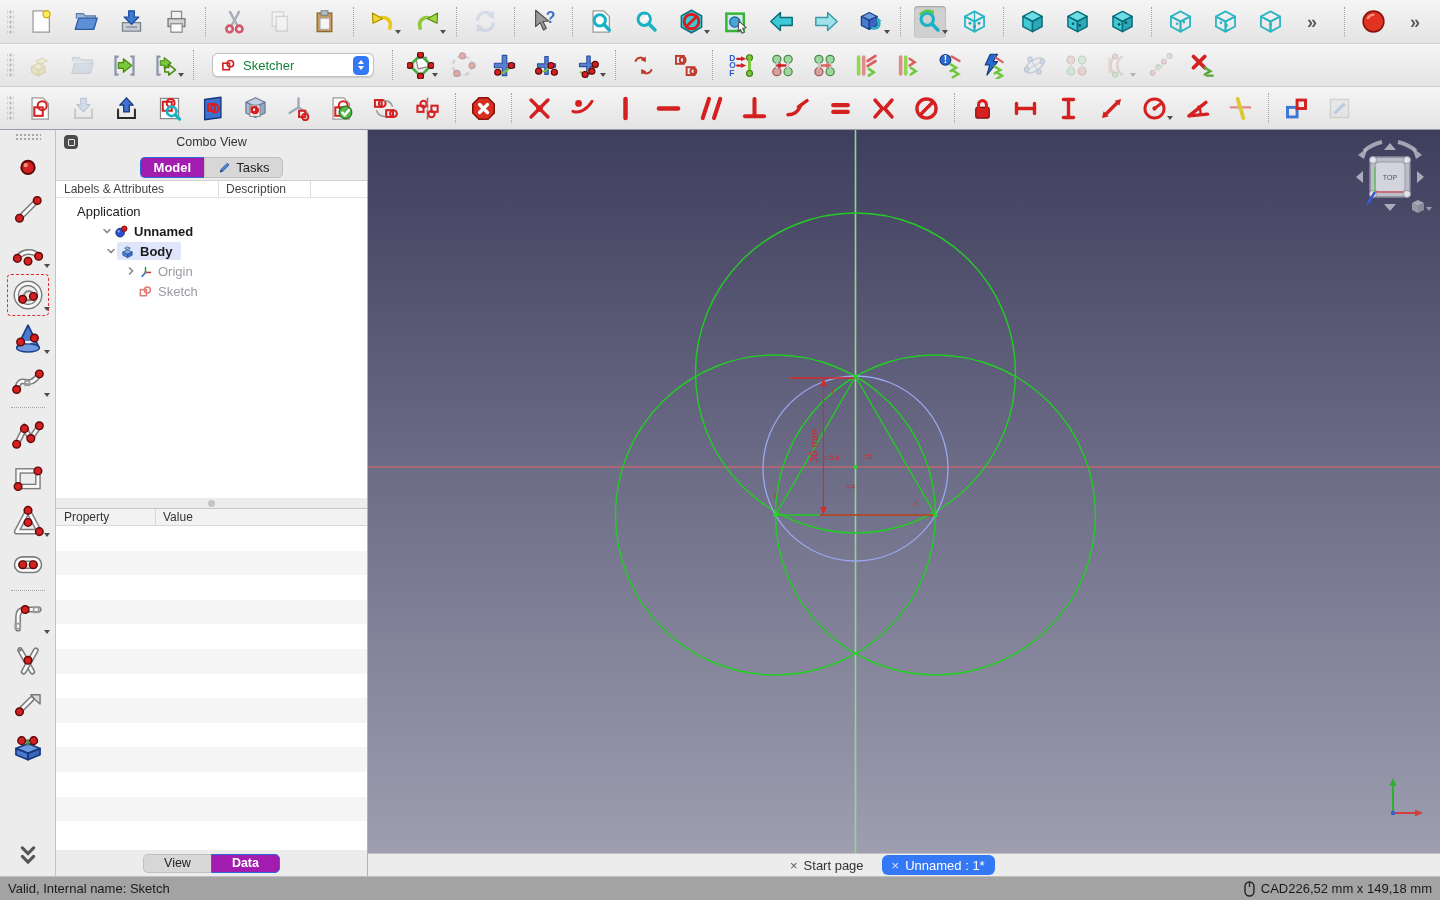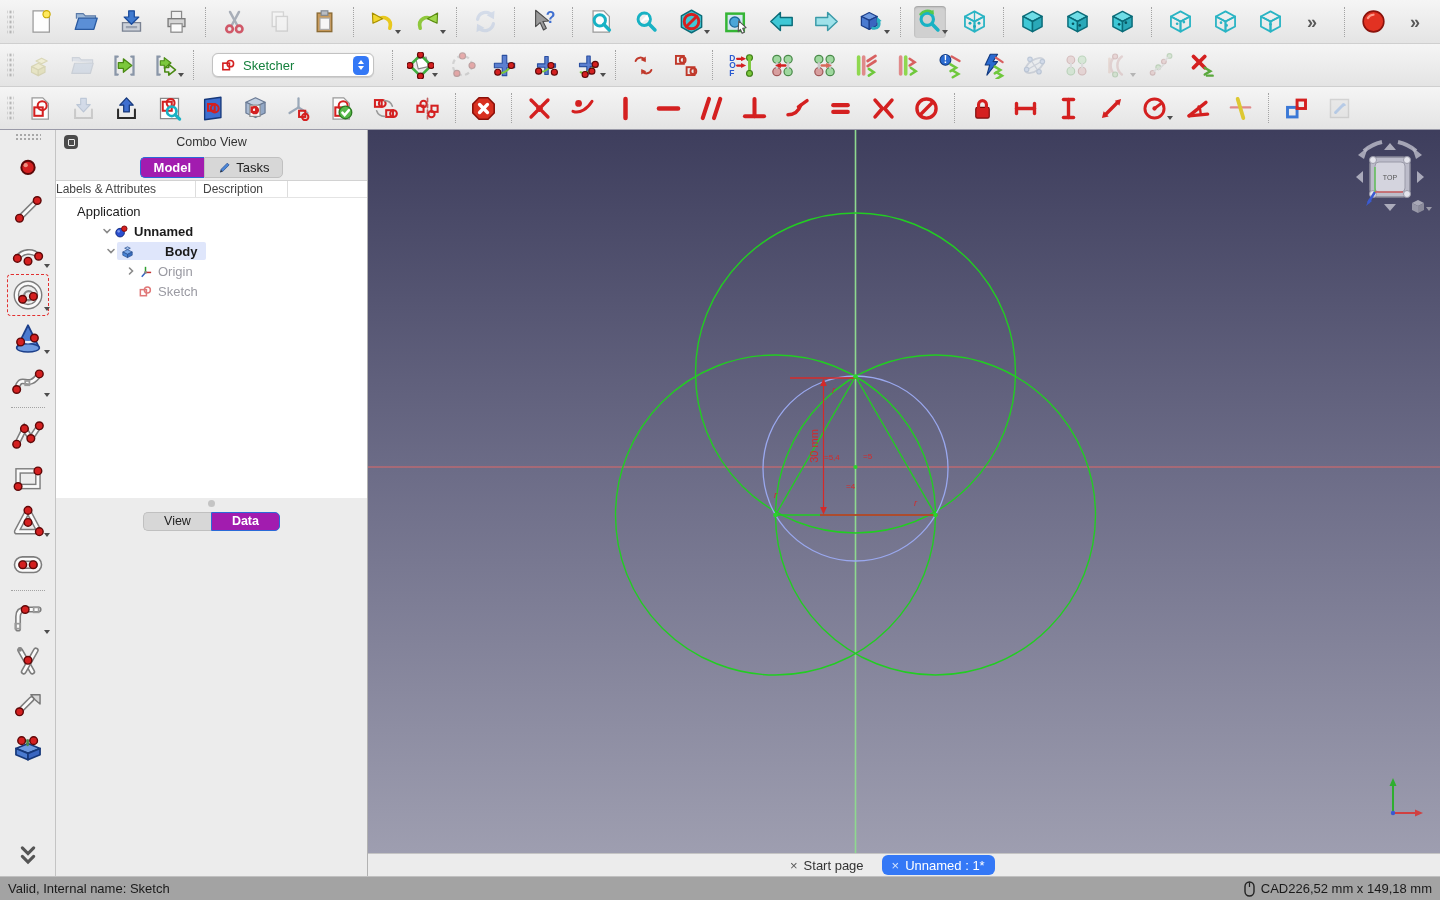--- a/index.html
+++ b/index.html
@@ -36,21 +36,21 @@
   .dock{width:312px;background:#ececec;border-right:1px solid #b2b2b2;display:flex;flex-direction:column;flex:0 0 auto}
   .dock-title{height:24px;display:flex;align-items:center;justify-content:center;position:relative;font-size:12.5px;color:#333}
   .float-btn{position:absolute;left:8px;top:5px;width:14px;height:14px;border-radius:4px;background:#4c4c4c;display:flex;align-items:center;justify-content:center}
   .float-btn i{width:7px;height:7px;border:1.4px solid #ececec;border-radius:1px;display:block}
   .seg-row{height:26px;display:flex;justify-content:center;align-items:center}
   .seg{height:21px;padding:0 13px;font-size:13px;display:flex;align-items:center;gap:5px;background:#d7d7d7;color:#222;border:1px solid #c0c0c0}
   .seg.first{border-radius:5px 0 0 5px;border-right:none}
   .seg.last{border-radius:0 5px 5px 0}
   .seg.active{background:#a21caf;color:#fff;border-color:#2a6ad8;font-weight:bold}
   .colhdr{height:18px;background:#fff;border-top:1px solid #d2d2d2;border-bottom:1px solid #e4e4e4;display:flex;font-size:12px;color:#444;align-items:center}
-  .colhdr .c1{width:140px;border-right:1px solid #ddd;height:100%;display:flex;align-items:center}
+  .colhdr .c1{width:163px;padding-left:8px;border-right:1px solid #ddd;height:100%;display:flex;align-items:center}
   .colhdr .c2{width:92px;padding-left:7px;border-right:1px solid #ddd;height:100%;display:flex;align-items:center}
   .tree{background:#fff;height:300px;overflow:hidden;font-size:13px;padding-top:3px}
   .trow{height:20px;display:flex;align-items:center;color:#1a1a1a}
   .trow .expander{width:13px;display:flex;align-items:center;justify-content:center}
   .trow .ticon{width:17px;height:16px;display:flex;align-items:center;justify-content:center;margin-right:4px}
   .trow .ticon svg{width:15px;height:15px}
   .trow.bold .tlabel{font-weight:bold}
   .trow.muted{color:#9a9aa2}
   .selwrap{display:flex;align-items:center;background:#dfe6fb;border-radius:2px;padding:1px 8px 1px 2px}
   .splitter{height:10px;display:flex;align-items:center;justify-content:center}
@@ -946,21 +946,21 @@
             </span>
             <span class="tlabel">Unnamed</span>
           </span>
         </div>
         <div class="trow bold" style="padding-left: 48px;">
           <span class="expander">
             <svg width="10" height="10" viewBox="0 0 10 10">
               <path d="M2 3.5l3 3 3-3" fill="none" stroke="#8a8a8a" stroke-width="1.6" stroke-linecap="round"></path>
             </svg>
           </span>
-          <span class="selwrap" style="display: flex; align-items: center; gap: 25px;">
+          <span class="selwrap" style="display: flex; align-items: center;">
             <span class="ticon">
               <svg viewBox="0 0 16 16">
                 <polygon points="5,4.5 8,3 11,4.5 8,6" fill="#a8c6f0" stroke="#2a5090" stroke-width=".8"></polygon>
                 <polygon points="3,8.5 8,6 13,8.5 8,11" fill="#7aa8e8" stroke="#2a5090" stroke-width=".8"></polygon>
                 <polygon points="3,8.5 8,11 8,14.5 3,12" fill="#4a86d8" stroke="#2a5090" stroke-width=".8"></polygon>
                 <polygon points="8,11 13,8.5 13,12 8,14.5" fill="#3a6fc0" stroke="#2a5090" stroke-width=".8"></polygon>
               </svg>
             </span>
             <span class="tlabel">Body</span>
           </span>
@@ -992,20 +992,41 @@
                 <circle cx="10" cy="6.5" r="3.2" fill="none" stroke="#e07878" stroke-width="1.6"></circle>
               </svg>
             </span>
             <span class="tlabel">Sketch</span>
           </span>
         </div>
       </div>
     <div class="splitter">
         <i></i>
       </div>
+    <div class="ptable">
+      <div class="phdr">
+        <span class="c1">Property</span>
+        <span class="c2">Value</span>
+      </div>
+      <div id="prows" style="flex:1;display:flex;flex-direction:column;overflow:hidden">
+          <div class="prow"></div>
+          <div class="prow alt"></div>
+          <div class="prow"></div>
+          <div class="prow alt"></div>
+          <div class="prow"></div>
+          <div class="prow alt"></div>
+          <div class="prow"></div>
+          <div class="prow alt"></div>
+          <div class="prow"></div>
+          <div class="prow alt"></div>
+          <div class="prow"></div>
+          <div class="prow alt"></div>
+          <div class="prow"></div>
+        </div>
+    </div>
     <div class="dock-bottom" id="dock-bottom">
         <span class="seg first">View</span>
         <span class="seg last active">Data</span>
       </div>
   </div>
 
   <div class="viewport">
     <div class="vp-canvas">
       <svg class="geo" viewBox="0 0 1072 723" preserveAspectRatio="none">
 

